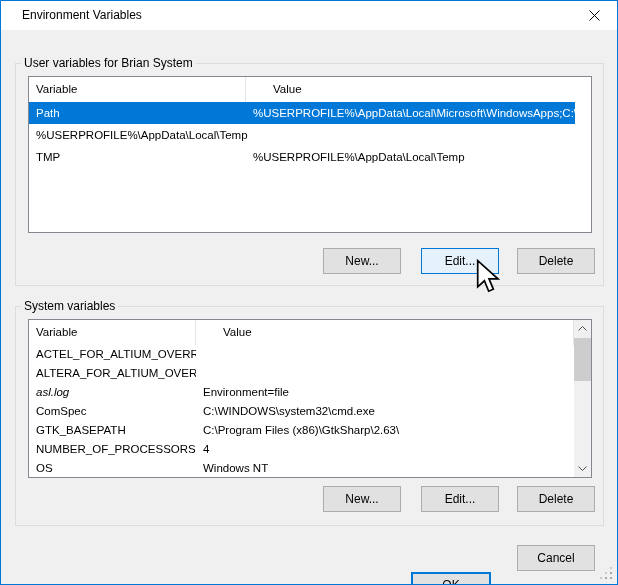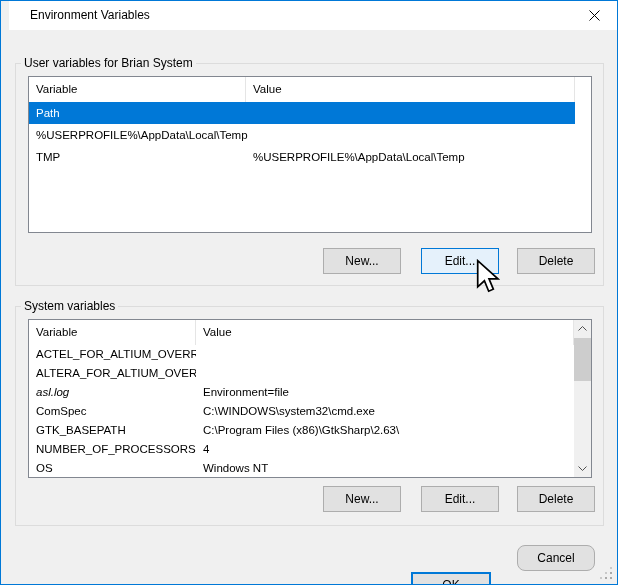--- a/index.html
+++ b/index.html
@@ -3,39 +3,39 @@
 <meta charset="utf-8">
 <style>
   html,body { margin:0; padding:0; background:#fff; }
   * { box-sizing:border-box; }
   .dialog {
     position:relative; width:618px; height:585px;
     border:1px solid #0078d7; background:#f0f0f0;
     font-family:"Liberation Sans", sans-serif; font-size:12px; color:#000;
     overflow:hidden;
   }
-  .titlebar { position:absolute; top:0; left:8px; right:0; height:29px; background:#ffffff; }
+  .titlebar { position:absolute; top:0; left:0; right:0; height:29px; background:#ffffff; }
   .title { position:absolute; left:21px; top:7px; font-size:12px; white-space:nowrap; }
   .close-btn { position:absolute; right:0; top:0; width:45px; height:29px;
     display:flex; align-items:center; justify-content:center; cursor:default; }
 
   .groupbox { position:absolute; border:1px solid #dcdcdc; }
   .groupbox-label { position:absolute; top:-8px; left:5px; background:#f0f0f0;
     padding:0 3px; font-size:12px; white-space:nowrap; }
 
   .listbox { position:absolute; background:#ffffff; border:1px solid #828790; overflow:hidden; }
-  .lv-header { display:flex; height:25px; background:#fff; }
+  .lv-header { display:flex; height:25px; background:#fff;gap:20px; }
   .lv-hcell { padding:6px 0 0 7px; border-right:1px solid #e5e5e5;
     font-size:11.5px; white-space:nowrap; overflow:hidden; flex-shrink:0; }
   .lv-row { display:flex; height:22px; line-height:22px; }
   .sys .lv-row { height:19px; line-height:19px; }
   .lv-cell { padding-left:7px; white-space:nowrap; overflow:hidden;
     font-size:11.5px; flex-shrink:0; }
   .cell-grow { flex-grow:1; flex-shrink:1; }
-  .row-selected { background:#0078d7; color:#fff; width:546px;flex-direction:column; }
+  .row-selected { background:#0078d7; color:#fff; width:546px; }
 
   .btn { position:absolute; width:78px; height:26px; background:#e1e1e1;
     border:1px solid #adadad; font-size:12px; text-align:center; line-height:23px; }
   .btn-hover { background:#e5f1fb; border-color:#0078d7; }
   .btn-default { width:80px; border:2px solid #0078d7; line-height:21px; }
 
   .scrollbar { position:absolute; top:0; right:0; bottom:0; width:17px; background:#f0f0f0; }
   .sb-btn { position:absolute; left:0; width:17px; height:17px;
     display:flex; align-items:center; justify-content:center; }
   .sb-up { top:0; } .sb-down { bottom:0; }
@@ -137,21 +137,21 @@
         </svg>
       </div>
     </div>
   </div>
 
   <button class="btn" style="left:322px; top:485px;">New...</button>
   <button class="btn" style="left:420px; top:485px;">Edit...</button>
   <button class="btn" style="left:516px; top:485px;">Delete</button>
 
   <button class="btn btn-default" style="left:410px; top:571px;">OK</button>
-  <button class="btn" style="left:516px; top:544px;border-radius:8px;">Cancel</button>
+  <button class="btn" style="left:516px; top:544px;">Cancel</button>
 
   <svg class="resize-grip" width="13" height="13" viewBox="0 0 13 13">
     <rect x="10" y="10" width="2" height="2" fill="#a8a8a8"></rect>
     <rect x="10" y="5" width="2" height="2" fill="#a8a8a8"></rect>
     <rect x="5" y="10" width="2" height="2" fill="#a8a8a8"></rect>
     <rect x="10" y="0" width="2" height="2" fill="#c9c9c9"></rect>
     <rect x="5" y="5" width="2" height="2" fill="#c9c9c9"></rect>
     <rect x="0" y="10" width="2" height="2" fill="#c9c9c9"></rect>
   </svg>
 

